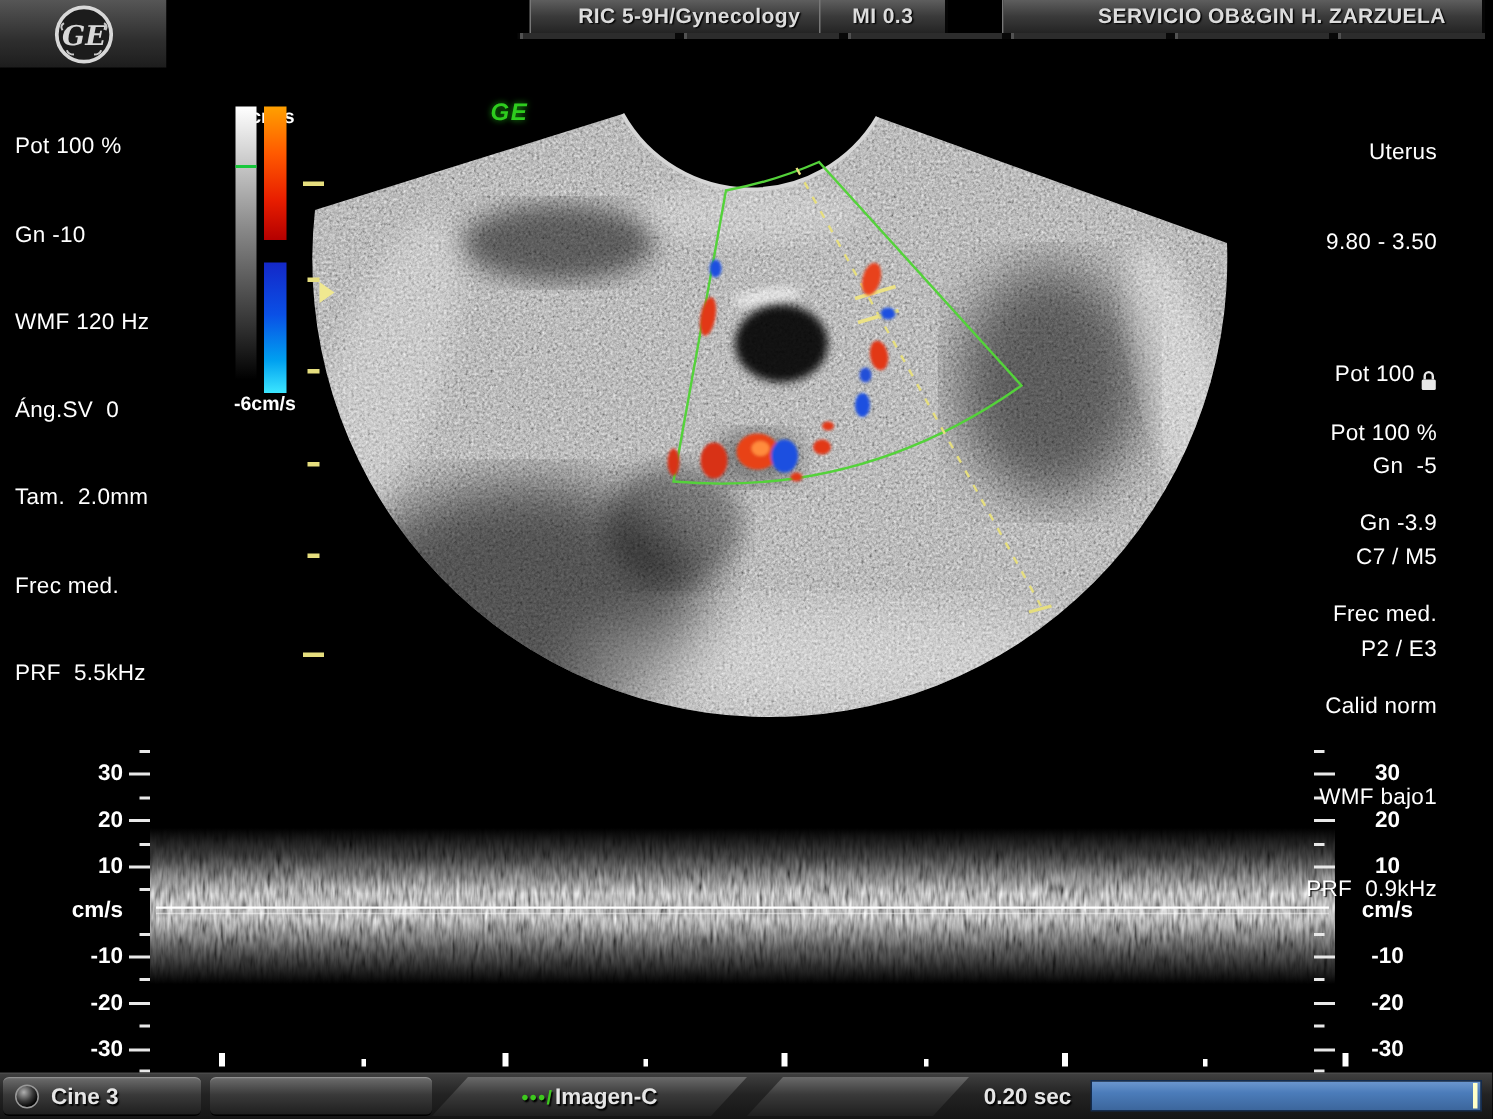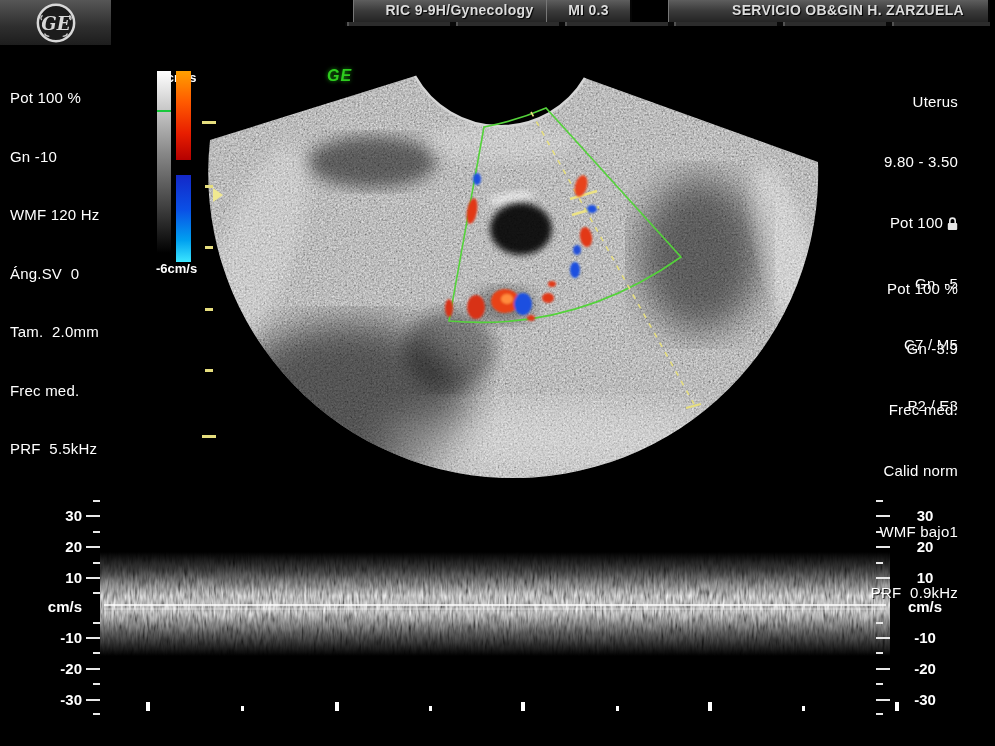--- a/index.html
+++ b/index.html
@@ -21,21 +21,21 @@
               background:repeating-linear-gradient(90deg,#080808 0 2px,#525252 2px 4px,#2c2c2c 4px 105px,#080808 105px 109px);
               border-bottom:1px solid #000; }
 
   
   .info { position:absolute; color:#fff; font-size:15px; font-weight:normal;
           line-height:19.5px; white-space:pre; text-shadow:1px 1px 1px #000; letter-spacing:.2px; }
   .left-info  { left:10px; top:49px; }
   .right-info { text-align:right; line-height:20.3px; }
   .ri-top { right:37px; top:51px; }
   .ri-mid { right:37px; top:238px; }
-  .lock-row { display:flex; justify-content:flex-end; align-items:center; gap:4px; }
+  .lock-row { display:flex; justify-content:flex-end; align-items:flex-end; gap:4px;margin-top:27px; }
 
   
   .cs-label { position:absolute; color:#fff; font-size:13px; font-weight:bold;
               text-shadow:1px 1px 1px #000; }
   .graybar { position:absolute; left:157px; top:71px; width:14px; height:182px;
              background:linear-gradient(#ffffff,#d8d8d8 15%,#888 45%,#333 80%,#000); }
   .graybar .marker { position:absolute; left:0; top:39px; width:100%; height:2px; background:#18c83c; }
   .flowbar-pos { position:absolute; left:176px; top:71px; width:15px; height:89px;
                  background:linear-gradient(#ffa000,#ff5a00 35%,#e81e00 70%,#b40000); }
   .flowbar-neg { position:absolute; left:176px; top:175px; width:15px; height:87px;
@@ -240,21 +240,21 @@
   </svg>
 
   <div class="topbar">
     <div class="ge-box">
       <svg width="42" height="42" viewBox="0 0 44 44">
         <circle cx="22" cy="22" r="19" fill="#1c1c1c" stroke="#d8d8d8" stroke-width="2.6"></circle>
         <text x="22" y="29" text-anchor="middle" font-family="DejaVu Serif, serif" font-style="italic" font-size="19" font-weight="bold" fill="#d8d8d8">GE</text>
         <path d="M8 14 q-3 2 -1 5 M36 14 q3 2 1 5 M10 33 q1 3 5 3 M34 33 q-1 3 -5 3" stroke="#c8c8c8" stroke-width="1.4" fill="none"></path>
       </svg>
     </div>
-    <div class="tb-seg" style="left:353px; width:214px;">RIC 9-9H/Gynecology</div>
+    <div class="tb-seg" style="left:353px; width:214px;">RIC 5-9H/Gynecology</div>
     <div class="tb-seg" style="left:546px; width:86px;">MI  0.3</div>
     <div class="tb-seg" style="left:668px; width:322px;padding-left:39px;">SERVICIO OB&amp;GIN H. ZARZUELA</div>
     <div class="tb-under"></div>
   </div>
 
   <div class="info left-info">
     <div>Pot 100 %</div>
     <div>Gn -10</div>
     <div>WMF 120 Hz</div>
     <div>Áng.SV  0</div>
@@ -306,14 +306,30 @@
   <div class="vlabel" style="left:32px; top:691px;">-30</div>
 
   <div class="vlabel r" style="left:893px; top:507px;">30</div>
   <div class="vlabel r" style="left:893px; top:538px;">20</div>
   <div class="vlabel r" style="left:893px; top:569px;">10</div>
   <div class="vlabel r" style="left:893px; top:598px;">cm/s</div>
   <div class="vlabel r" style="left:893px; top:629px;">-10</div>
   <div class="vlabel r" style="left:893px; top:660px;">-20</div>
   <div class="vlabel r" style="left:893px; top:691px;">-30</div>
 
+  <div class="botbar">
+    <div class="bb-btn" style="left:2px; width:132px;">
+      <span class="trackball"></span>
+      <span>Cine 3</span>
+    </div>
+    <div class="bb-btn" style="left:140px; width:148px;"></div>
+    <div class="bb-slant" style="left:288px; width:210px;">
+      <span class="mode-prefix">•••/</span>
+      <span>Imagen-C</span>
+    </div>
+    <div class="bb-slant" style="left:498px; width:148px;"></div>
+    <div class="time-label">0.20 sec</div>
+    <div class="progress">
+      <div class="pmarker"></div>
+    </div>
+  </div>
 
 </div>
 
 </body></html>

